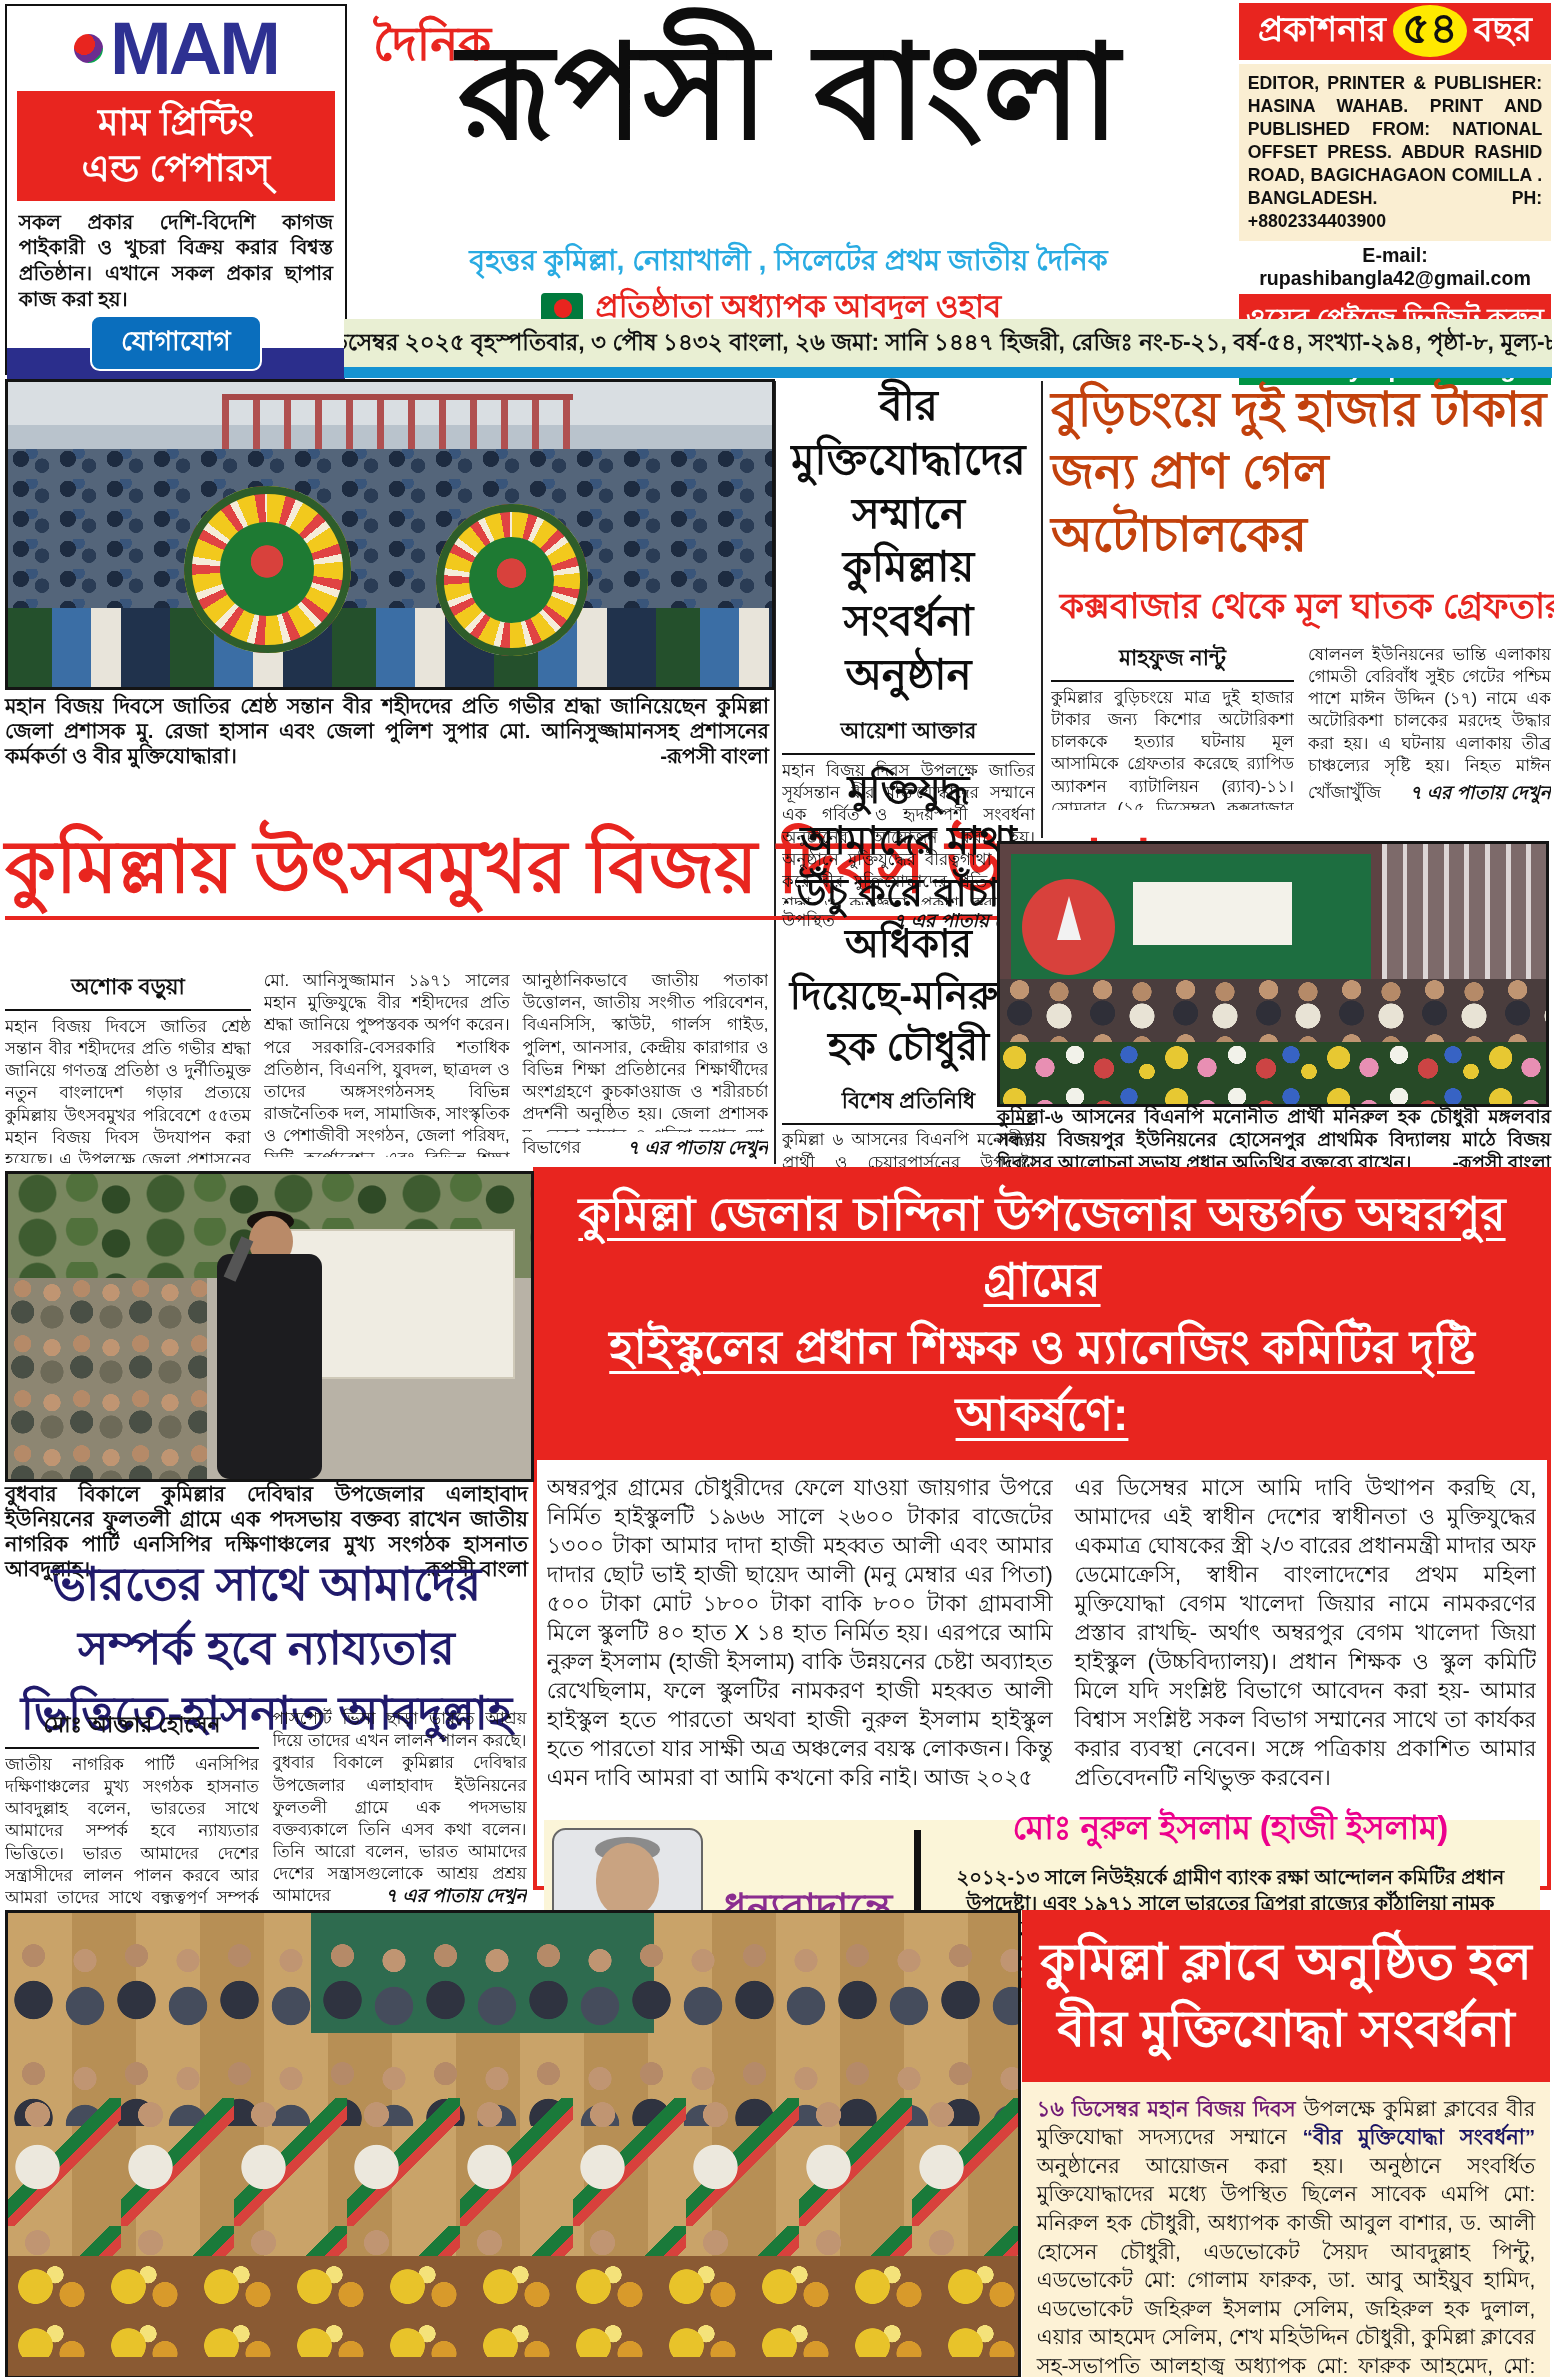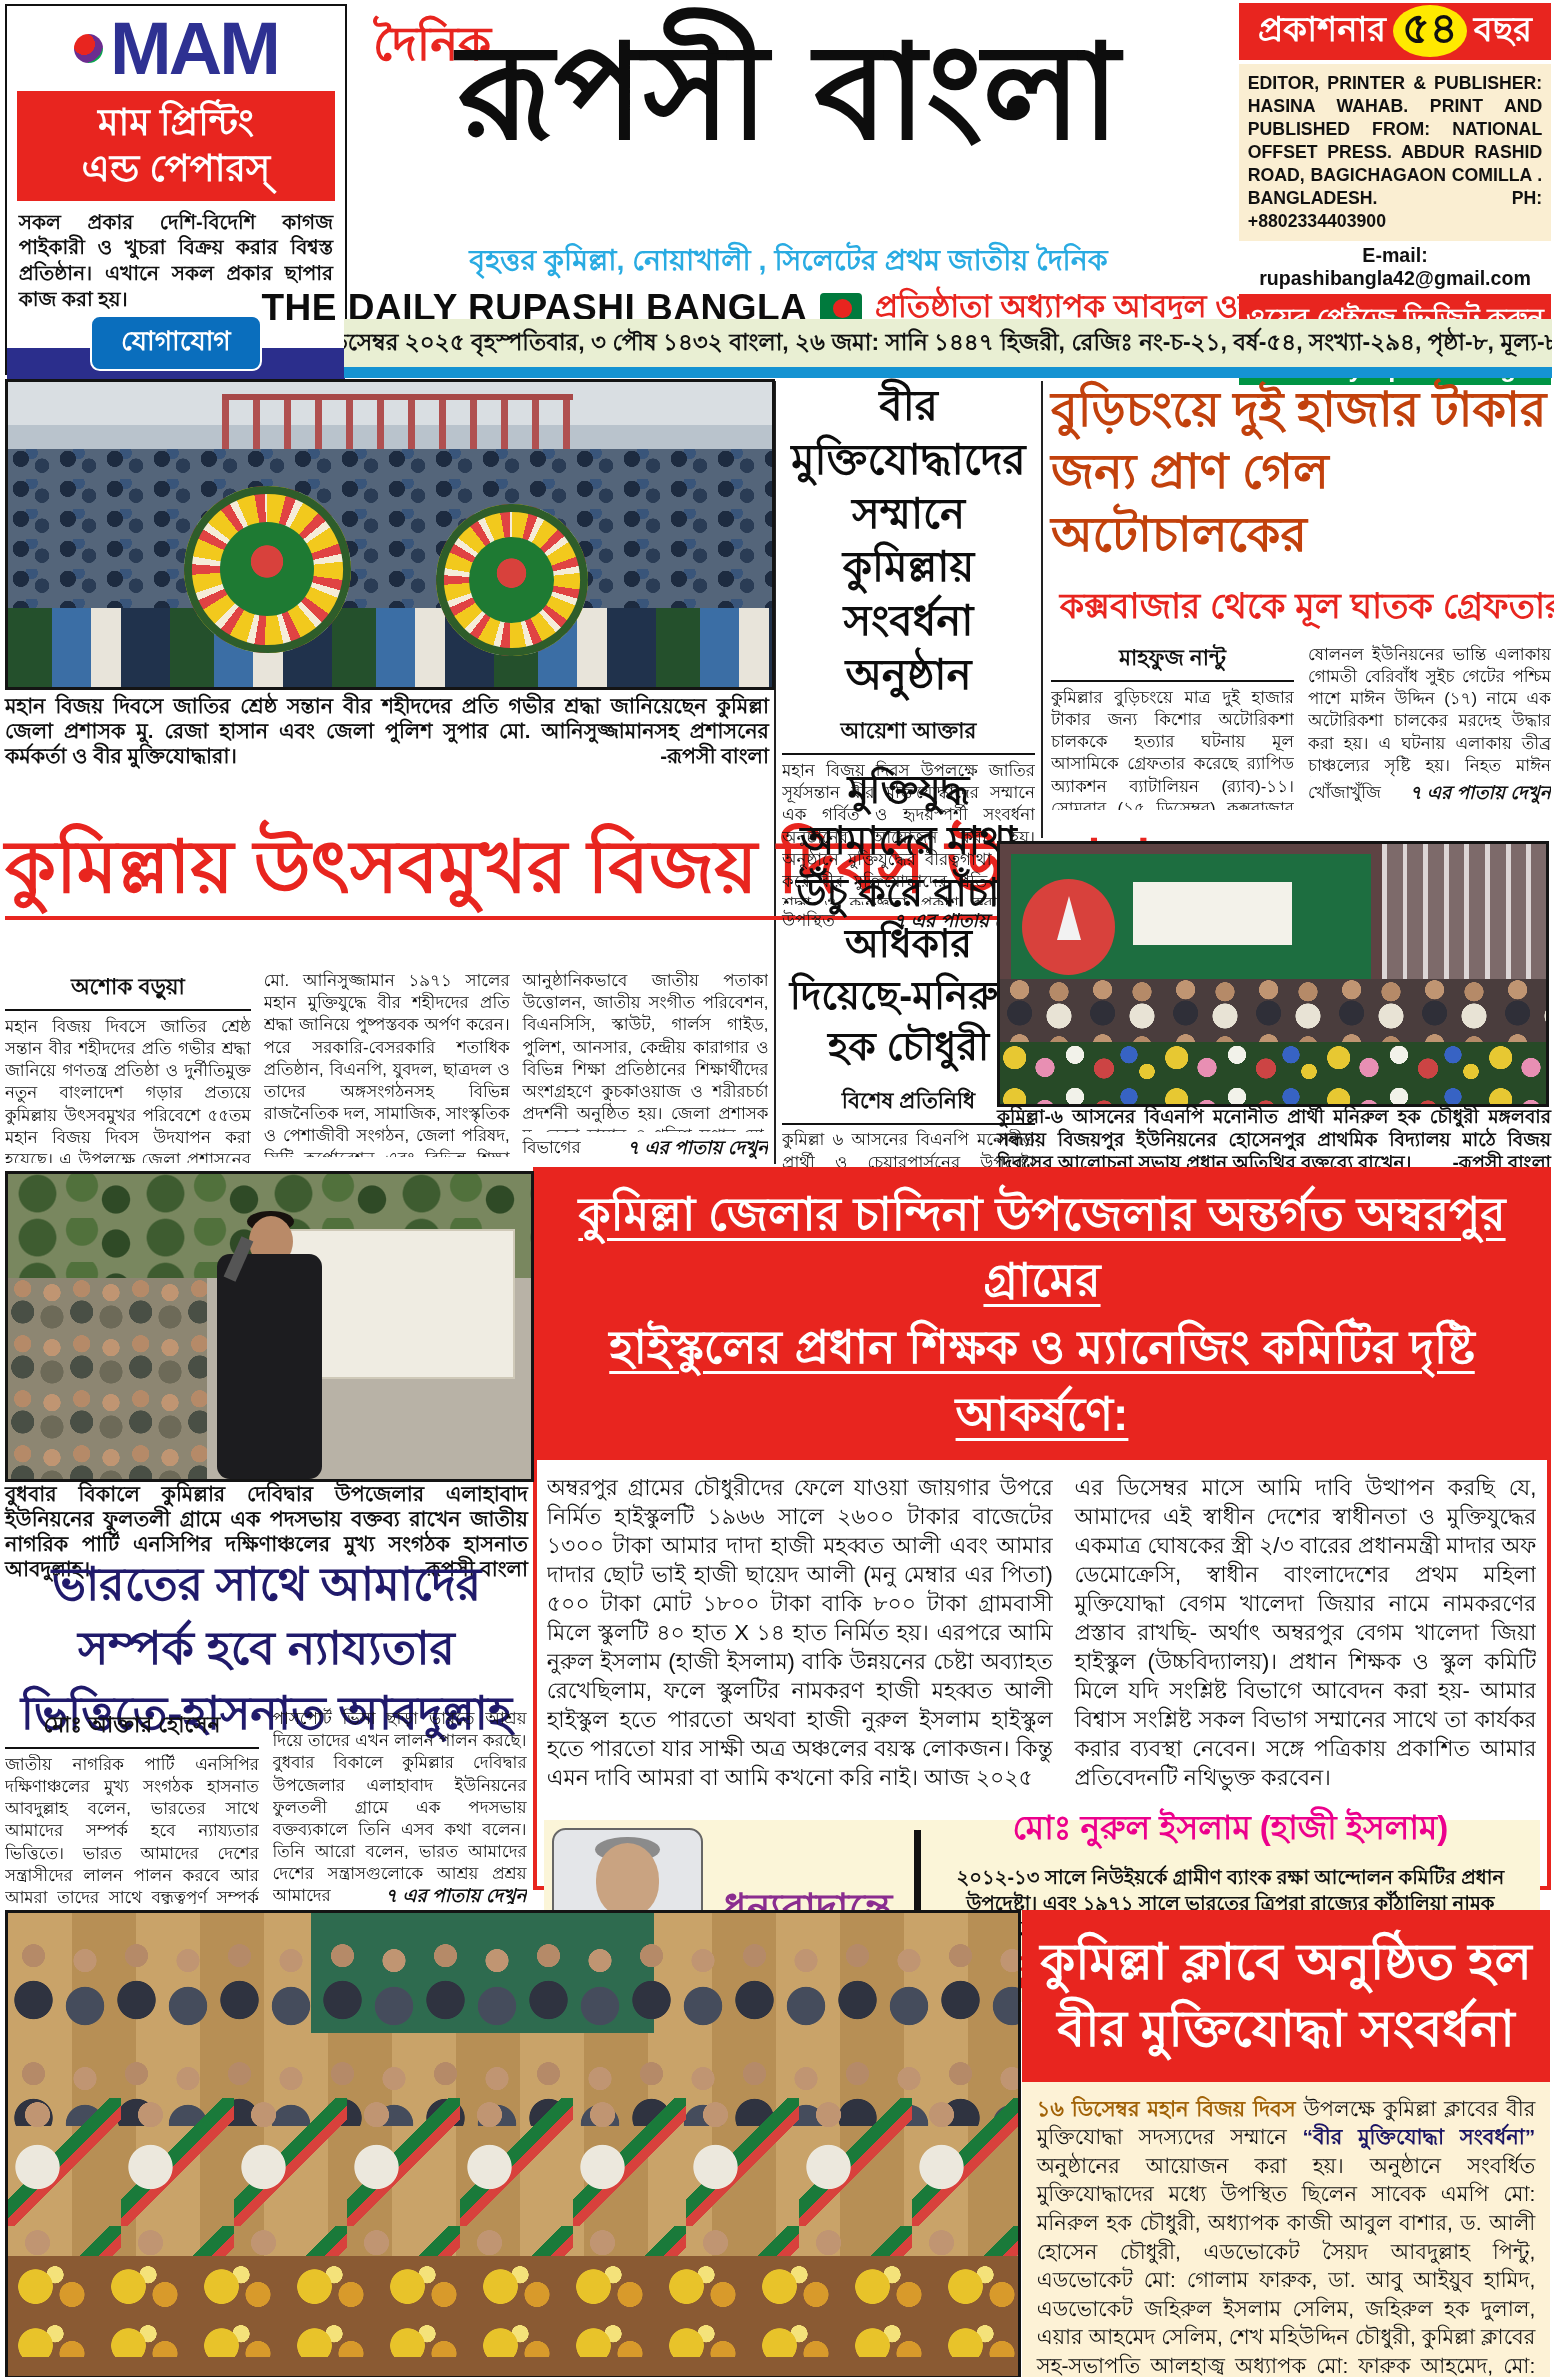--- a/index.html
+++ b/index.html
@@ -106,21 +106,21 @@
   #thanks-name{color:#ec008c;font-size:33px;font-weight:bold;margin-bottom:6.9px;}
   #thanks-bio{font-size:19.6px;font-weight:bold;line-height:1.3;}
   #thanks-phone{color:#e8251f;font-size:43px;font-weight:bold;margin-top:6.9px;}
 
   
   #club-red{left:1022px;top:1910px;width:528px;height:172px;background:#e8251f;color:#fff;
             display:flex;flex-direction:column;align-items:center;justify-content:center;
             font-size:50px;font-weight:bold;line-height:1.35;text-align:center;}
   #club-body{left:1022px;top:2082px;width:528px;height:296px;background:#fdf2d6;box-sizing:border-box;
              padding:12.8px 14.7px;font-size:21px;line-height:1.36;text-align:justify;overflow:hidden;}
-  #club-body .lead{color:#a16207;font-weight:bold;}
+  #club-body .lead{color:#701a75;font-weight:bold;}
   #club-body .quote{color:#1b1464;font-weight:bold;}
 
   
   #photo1{left:4.9px;top:379px;width:764px;height:305px;
           background:linear-gradient(#d9dee2 0 14%,#b9c3cc 14% 30%,#8e9ba8 30% 100%);position:absolute;}
   .gate{position:absolute;left:28%;top:4%;width:46%;height:26%;
         background:repeating-linear-gradient(90deg,#b05050 0 6.9px,transparent 6.9px 31px);
         border-top:6.9px solid #a84848;}
   .crowd{position:absolute;left:0;top:22%;width:100%;height:58%;
          background:radial-gradient(circle 8.3px at 12.8px 9.8px,#1d2b40 96%,transparent),
@@ -218,21 +218,20 @@
       <div>01712-767866</div>
       <div>01676-891829</div>
     </div>
     <div class="ad-addr">সালাম কমপ্লেক্স, নিউ মার্কেট, কুমিল্লা।</div>
   </div>
 
   <div id="mast-daily" class="abs">দৈনিক</div>
   <div id="mast-title" class="abs">রূপসী বাংলা</div>
   <div id="mast-sub" class="abs">বৃহত্তর কুমিল্লা, নোয়াখালী , সিলেটের প্রথম জাতীয় দৈনিক</div>
   <div id="mast-row" class="abs">
-    <span id="mast-eng">THE DAILY RUPASHI BANGLA</span>
     <span class="flag"></span>
     <span id="mast-founder">প্রতিষ্ঠাতা অধ্যাপক আবদুল ওহাব</span>
   </div>
 
   <div id="pub-box" class="abs">
     <div class="pub-banner">
       <span class="t">প্রকাশনার</span>
       <span class="oval">৫৪</span>
       <span class="t">বছর</span>
     </div>

